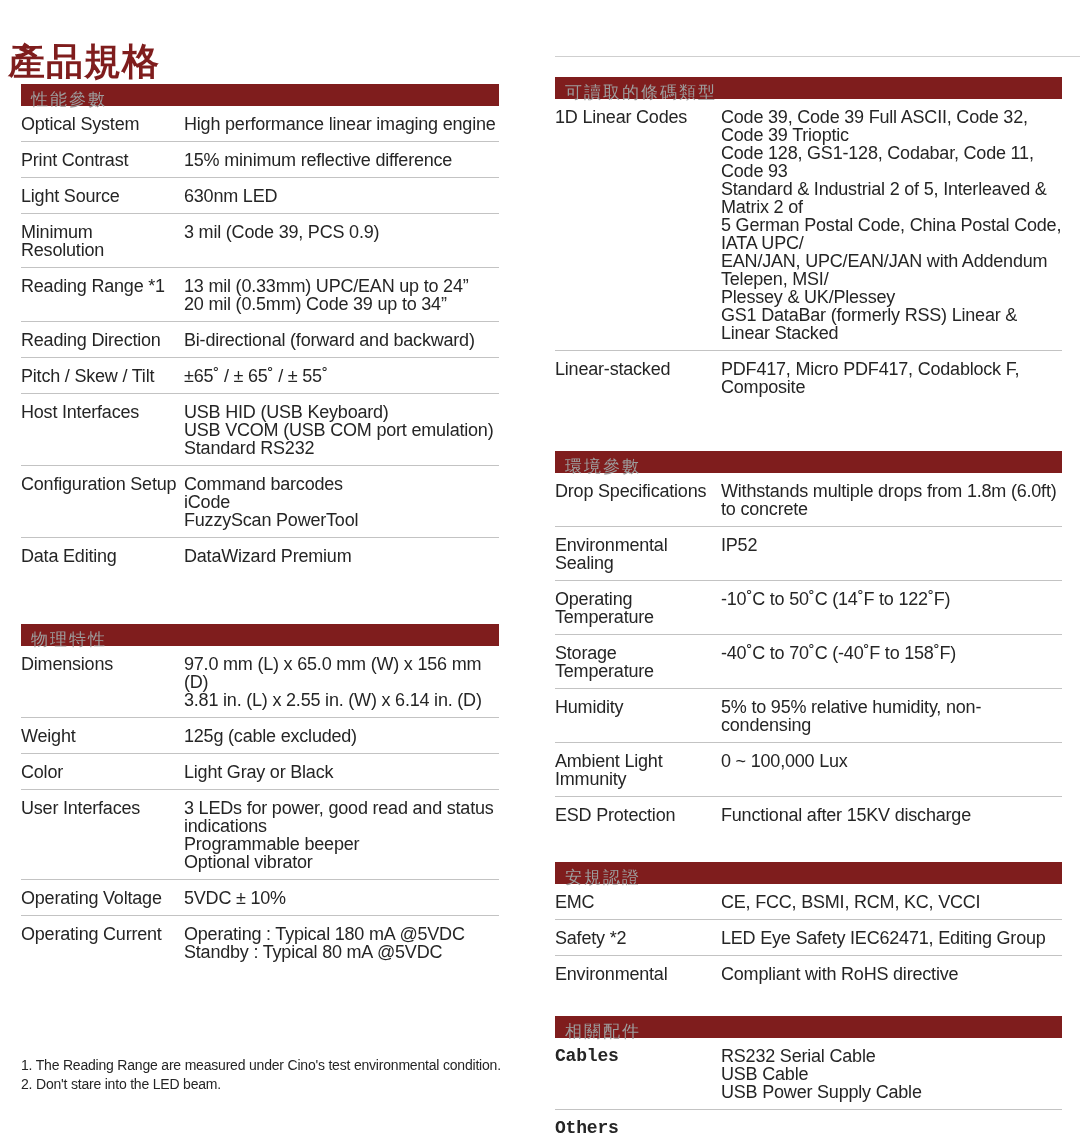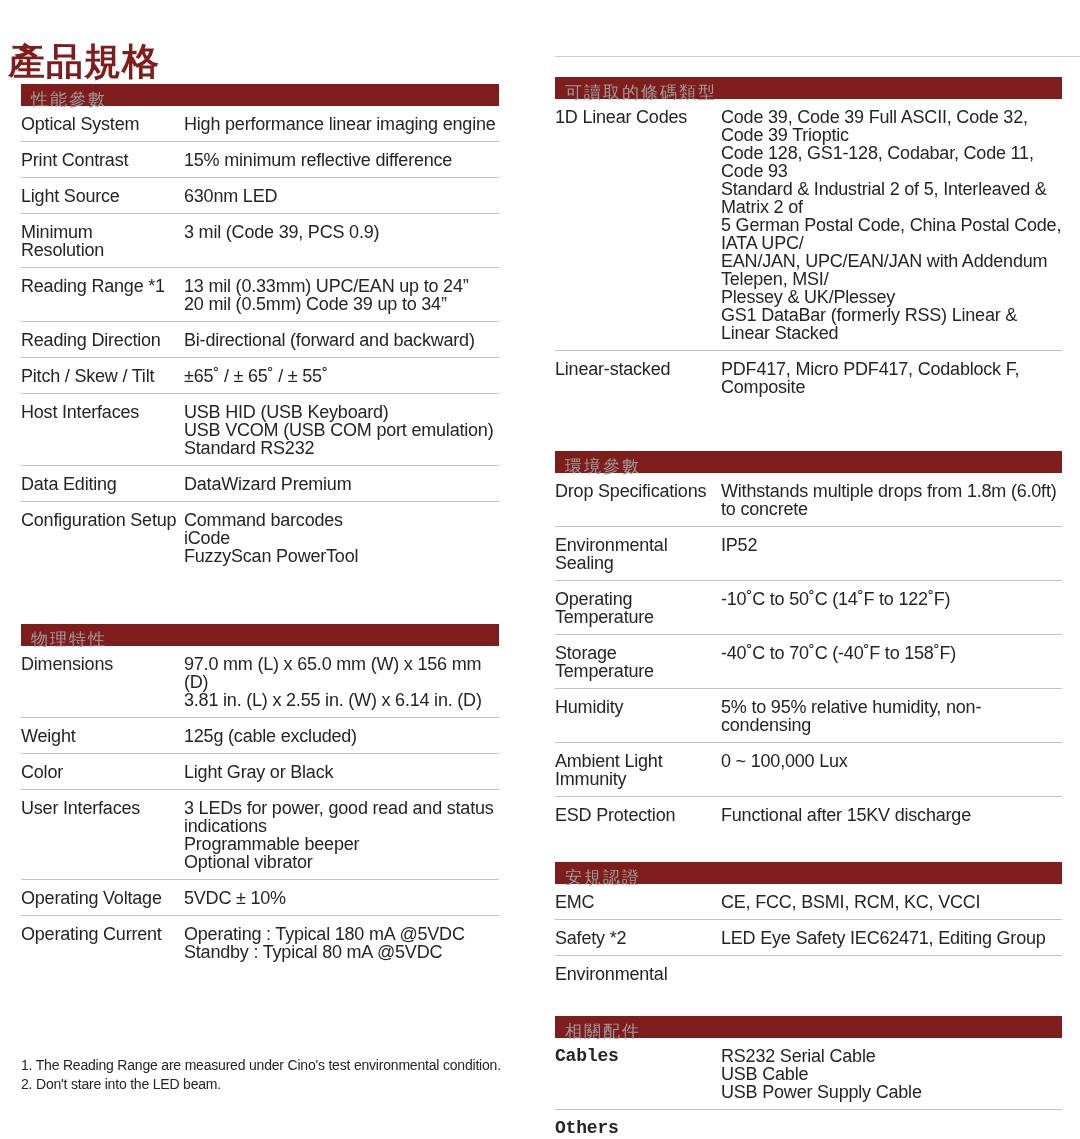--- a/index.html
+++ b/index.html
@@ -120,28 +120,28 @@
           <div class="cell-label">Pitch / Skew / Tilt</div>
           <div class="cell-value">±65˚ / ± 65˚ / ± 55˚</div>
         </div>
         <div class="spec-row">
           <div class="cell-label">Host Interfaces</div>
           <div class="cell-value">USB HID (USB Keyboard)
 USB VCOM (USB COM port emulation)
 Standard RS232</div>
         </div>
         <div class="spec-row">
-          <div class="cell-label">Data Editing</div>
-          <div class="cell-value">DataWizard Premium</div>
-        </div>
-        <div class="spec-row">
           <div class="cell-label">Configuration Setup</div>
           <div class="cell-value">Command barcodes
 iCode
 FuzzyScan PowerTool</div>
+        </div>
+        <div class="spec-row">
+          <div class="cell-label">Data Editing</div>
+          <div class="cell-value">DataWizard Premium</div>
         </div>
       </div>
     </div>
     <div class="spec-section">
       <div class="section-bar">物理特性</div>
       <div class="rows">
         <div class="spec-row">
           <div class="cell-label">Dimensions</div>
           <div class="cell-value">97.0 mm (L) x 65.0 mm (W) x 156 mm (D)
 3.81 in. (L) x 2.55 in. (W) x 6.14 in. (D)</div>
@@ -231,20 +231,21 @@
         <div class="spec-row">
           <div class="cell-label">EMC</div>
           <div class="cell-value">CE, FCC, BSMI, RCM, KC, VCCI</div>
         </div>
         <div class="spec-row">
           <div class="cell-label">Safety *2</div>
           <div class="cell-value">LED Eye Safety IEC62471, Editing Group</div>
         </div>
         <div class="spec-row">
           <div class="cell-label">Environmental</div>
+          <div class="cell-value">Compliant with RoHS directive</div>
         </div>
       </div>
     </div>
     <div class="spec-section">
       <div class="section-bar">相關配件</div>
       <div class="rows">
         <div class="spec-row">
           <div class="cell-label bold">Cables</div>
           <div class="cell-value">RS232 Serial Cable
 USB Cable

